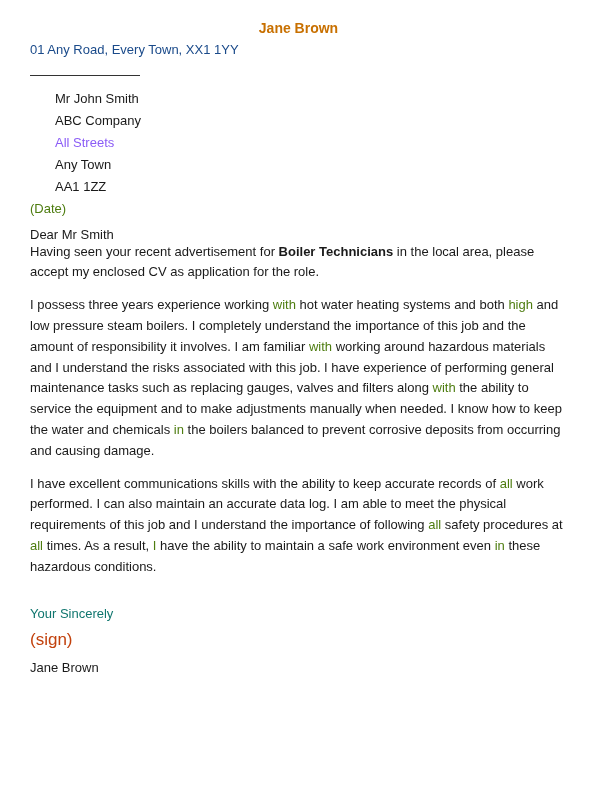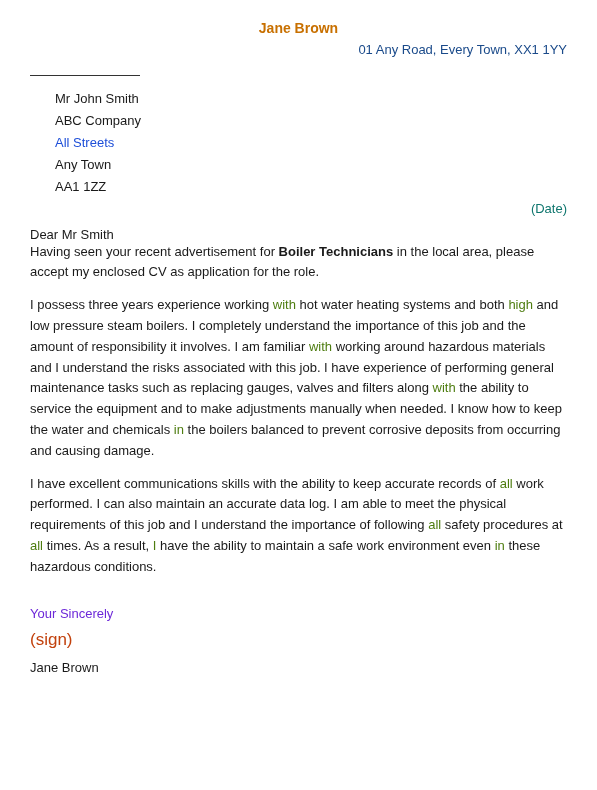--- a/index.html
+++ b/index.html
@@ -20,21 +20,21 @@
 
     .header-name {
       text-align: center;
       color: #c87000;
       font-size: 14px;
       font-weight: bold;
       margin-bottom: 6px;
     }
 
     .header-address {
-      text-align: right;
+      text-align: left;
       color: #1a4a8a;
       font-size: 13px;
       margin-bottom: 18px;
     }
 
     .divider-line {
       width: 110px;
       border: none;
       border-top: 1px solid #333;
       margin-bottom: 12px;
@@ -45,41 +45,40 @@
     }
 
     .recipient-line {
       color: #1a1a1a;
       font-size: 13px;
       line-height: 1.7;
       margin-left: 25px;
     }
 
     .date-line {
-      color: #0f766e;
+      color: #4d7c0f;
       font-size: 13px;
       line-height: 1.7;
-      text-align: right;
     }
 
     .salutation {
       color: #1a1a1a;
       font-size: 13px;
       margin-top: 6px;
     }
 
     .paragraph {
       font-size: 13px;
       line-height: 1.6;
       margin-bottom: 12px;
       color: #1a1a1a;
     }
 
     .closing {
-      color: #6d28d9;
+      color: #0f766e;
       font-size: 13px;
       margin-top: 24px;
       line-height: 1.8;
     }
 
     .sign-line {
       color: #c2410c;
       font-size: 17px;
       line-height: 1.8;
     }
@@ -101,21 +100,21 @@
 
   <div class="header-name">Jane Brown</div>
   <div class="header-address">01 Any Road, Every Town, XX1 1YY</div>
 
   <hr class="divider-line">
 
   <div class="recipient-block">
     <div class="recipient-line">Mr John Smith</div>
     <div class="recipient-line">ABC Company</div>
     <div class="recipient-line">
-      <span class="orange" style="color: #1d4ed8;">All Streets</span>
+      <span class="orange" style="color: #8b5cf6;">All Streets</span>
     </div>
     <div class="recipient-line">Any Town</div>
     <div class="recipient-line">AA1 1ZZ</div>
     <div class="date-line">(Date)</div>
   </div>
 
   <div class="salutation">Dear Mr Smith</div>
 
   <p class="paragraph">
     <span>Having seen your recent advertisement for </span><strong>Boiler Technicians</strong><span> in the local area, please accept my enclosed CV as application for the role.</span>

